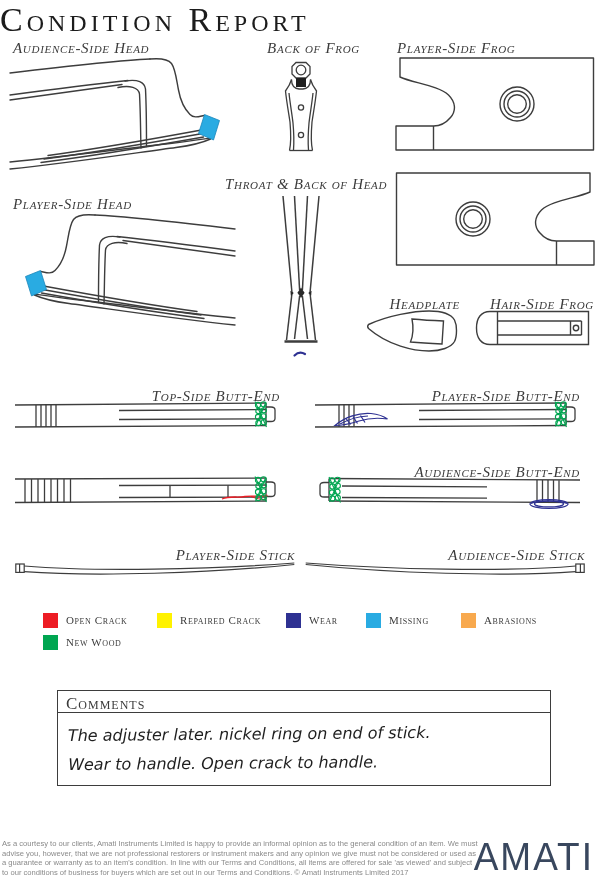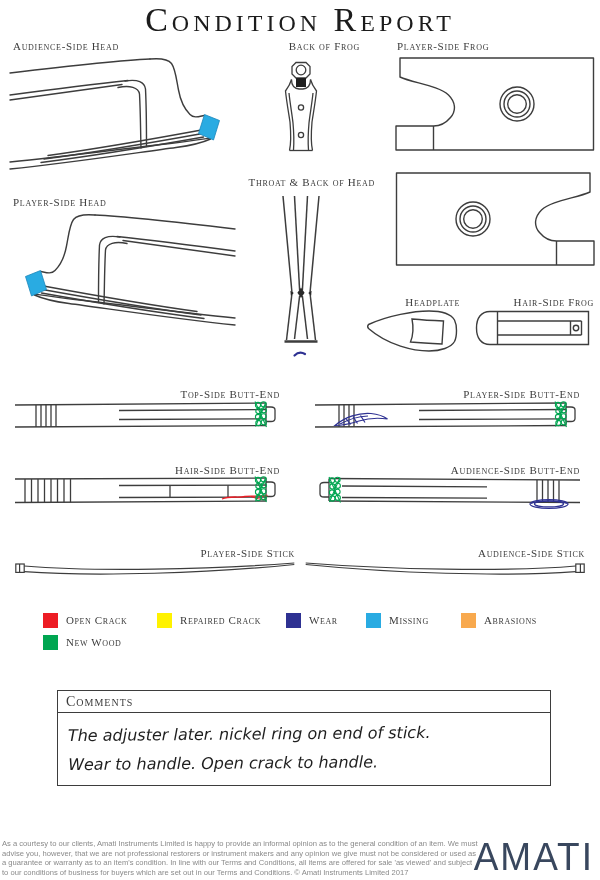--- a/index.html
+++ b/index.html
@@ -4,35 +4,35 @@
 <style>
   * { margin:0; padding:0; box-sizing:border-box; }
   html,body { background:#ffffff; }
   :root{
     --open-crack:#ed1c24; --repaired-crack:#fff200; --wear:#2e3192;
     --missing:#29abe2; --abrasions:#f8a94e; --new-wood:#00a651;
     --line:#3d3d3d; --logo:#39475e;
   }
   .page { position:relative; width:600px; height:880px; background:#fff;
           font-family:"Liberation Serif", serif; overflow:hidden; }
-  .title { position:absolute; top:1px; left:0; width:100%; text-align:center;
+  .title { position:absolute; top:1px; left:0; width:100%; 
            font-variant:small-caps; font-size:34px; letter-spacing:4px; color:#1c1c1c; }
-  .lbl { position:absolute; font-variant:small-caps; font-size:11px;
-         letter-spacing:0.7px; color:#3b3b3b; white-space:nowrap; }
+  .lbl { position:absolute; font-variant:small-caps; font-size:15px;
+         letter-spacing:0.7px; color:#3b3b3b; white-space:nowrap;font-style:italic; }
   .lbl.c { text-align:right; }
   .lbl.r { }
   .draw { position:absolute; }
   .draw svg { display:block; overflow:visible; }
   .mirror { transform:scaleX(-1); }
   .legend-item { position:absolute; display:flex; align-items:center; gap:8px; height:16px; }
   .swatch { width:15px; height:15px; flex:0 0 15px; }
   .legend-label { font-variant:small-caps; font-size:11px; letter-spacing:0.6px; color:#3b3b3b; white-space:nowrap; }
   .comments-box { position:absolute; left:57px; top:690px; width:494px; height:96px;
                   border:1.6px solid #3d3d3d; background:#fff; }
-  .comments-head { font-variant:small-caps; font-size:14px; letter-spacing:1px; color:#3b3b3b;
+  .comments-head { font-variant:small-caps; font-size:17px; letter-spacing:1px; color:#3b3b3b;
                    padding:3px 8px 12px 8px; height:22px; border-bottom:1.4px solid #3d3d3d; }
   .comments-text { padding:6px 10px 0 10px; font-family:"DejaVu Sans", sans-serif;
                    font-style:italic; font-size:16px; color:#1f1f1f; line-height:29px;
                    transform:rotate(-0.5deg); white-space:nowrap; }
   .disclaimer { position:absolute; left:2px; top:839px; width:476px;
                 font-family:"Liberation Sans", sans-serif; font-size:7.6px;
                 line-height:9.6px; color:#8a8a8a; }
   .logo { position:absolute; right:6px; top:836px; font-family:"Liberation Sans", sans-serif;
           font-size:37px; font-weight:300; letter-spacing:2px; color:var(--logo);
           transform:scaleY(1.04); transform-origin:top right; }
@@ -46,21 +46,20 @@
 
   <div class="lbl" style="left:13px;top:40px">Audience-Side Head</div>
   <div class="lbl c" style="left:240px;top:40px;width:120px">Back of Frog</div>
   <div class="lbl r" style="left:397px;top:40px;width:196px">Player-Side Frog</div>
   <div class="lbl" style="left:13px;top:196px">Player-Side Head</div>
   <div class="lbl c" style="left:225px;top:176px;width:150px">Throat &amp; Back of Head</div>
   <div class="lbl c" style="left:364px;top:296px;width:96px">Headplate</div>
   <div class="lbl c" style="left:474px;top:296px;width:120px">Hair-Side Frog</div>
   <div class="lbl c" style="left:15px;top:388px;width:265px">Top-Side Butt-End</div>
   <div class="lbl c" style="left:315px;top:388px;width:265px">Player-Side Butt-End</div>
-  <div class="lbl c" style="left:15px;top:464px;width:265px">Hair-Side Butt-End</div>
   <div class="lbl c" style="left:315px;top:464px;width:265px">Audience-Side Butt-End</div>
   <div class="lbl c" style="left:305px;top:547px;width:280px">Audience-Side Stick</div>
   <div class="lbl c" style="left:15px;top:547px;width:280px">Player-Side Stick</div>
 
   <div class="draw" style="left:10px;top:54px">
     <svg width="225" height="118" viewBox="0 0 225 118">
       <g fill="none" stroke="var(--line)" stroke-width="1.4" stroke-linecap="round">
         <path d="M0 19 C 50 13 105 6.5 140 5"></path>
         <path d="M140 5 C 151 4 158 5 161.5 9.5 C 165.5 15 166.5 26 168.5 36 C 170.5 47 175 55.5 180 60.5 C 184 64.5 189 62.5 194 61.5"></path>
         <path d="M0 41 C 45 35 85 30 118 26.5"></path>

